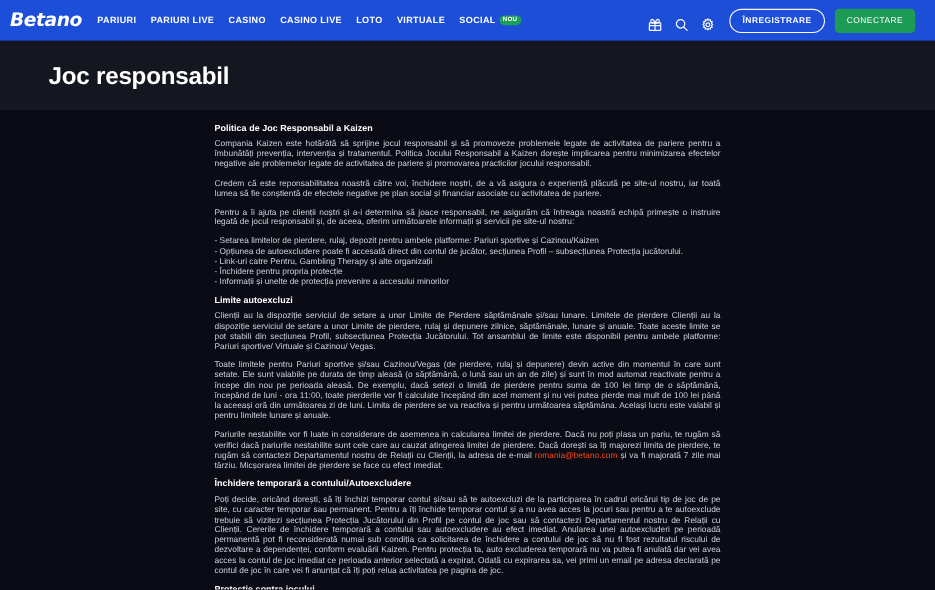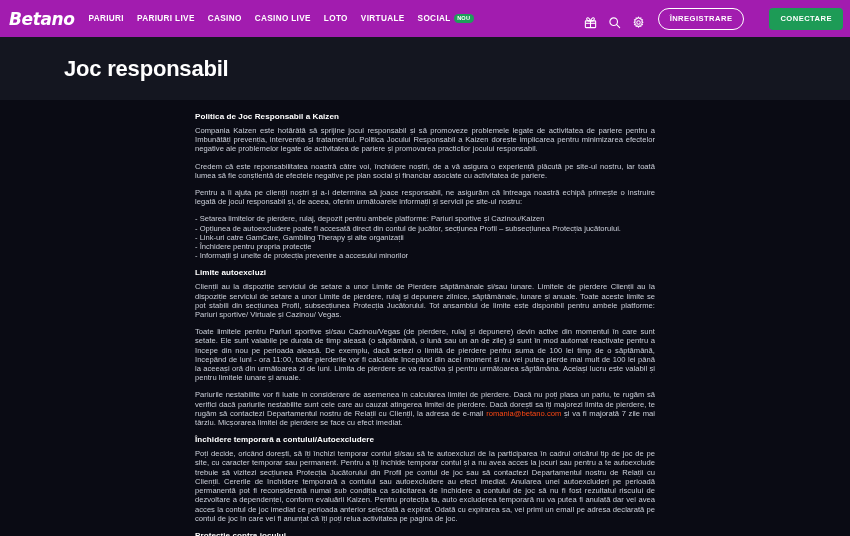--- a/index.html
+++ b/index.html
@@ -13,24 +13,24 @@
   body {
     background: #0a0b14;
     font-family: "Liberation Sans", sans-serif;
     color: #d7dae3;
     -webkit-font-smoothing: antialiased;
   }
 
   
   .header {
     height: 37px;
-    background: #a21caf;
-    display: flex;
-    align-items: center;
-    padding: 0 7px 0 9px;
+    background: #1d4ed8;
+    display: flex;
+    align-items: center;
+    padding: 0 18px 0 9px;
     position: relative;
     z-index: 10;
   }
 
   .logo {
     font-family: "DejaVu Sans", sans-serif;
     font-weight: bold;
     font-style: italic;
     font-size: 17px;
     color: #ffffff;
@@ -102,37 +102,36 @@
     white-space: nowrap;
     margin-left: 3px;
   }
 
   .btn-login {
     border: none;
     border-radius: 4px;
     color: #ffffff;
     background: #1d9b56;
     font-size: 7.6px;
-    font-weight: bold;
+    font-weight: normal;
     letter-spacing: 0.45px;
     padding: 6.5px 11px;
     cursor: pointer;
     text-transform: uppercase;
     font-family: "Liberation Sans", sans-serif;
     white-space: nowrap;
-    margin-left: 16px;
   }
 
   
   .hero {
     height: 63px;
     background: #141620;
     display: flex;
     align-items: center;
-    padding-left: 64px;
+    padding-left: 44px;
   }
 
   .hero-title {
     font-size: 22px;
     font-weight: bold;
     color: #ffffff;
     letter-spacing: -0.2px;
   }
 
   
@@ -244,21 +243,21 @@
   <div class="content">
 
     <section>
       <div class="sec-heading">Politica de Joc Responsabil a Kaizen</div>
       <p class="para">Compania Kaizen este hotărâtă să sprijine jocul responsabil și să promoveze problemele legate de activitatea de pariere pentru a îmbunătăți prevenția, intervenția și tratamentul. Politica Jocului Responsabil a Kaizen dorește implicarea pentru minimizarea efectelor negative ale problemelor legate de activitatea de pariere și promovarea practicilor jocului responsabil.</p>
       <p class="para">Credem că este reponsabilitatea noastră către voi, închidere noștri, de a vă asigura o experiență plăcută pe site-ul nostru, iar toată lumea să fie conștientă de efectele negative pe plan social și financiar asociate cu activitatea de pariere.</p>
       <p class="para">Pentru a îi ajuta pe clienții noștri și a-i determina să joace responsabil, ne asigurăm că întreaga noastră echipă primește o instruire legată de jocul responsabil și, de aceea, oferim următoarele informații și servicii pe site-ul nostru:</p>
       <div class="bullets">
         <div class="bullet">- Setarea limitelor de pierdere, rulaj, depozit pentru ambele platforme: Pariuri sportive și Cazinou/Kaizen</div>
         <div class="bullet">- Opțiunea de autoexcludere poate fi accesată direct din contul de jucător, secțiunea Profil – subsecțiunea Protecția jucătorului.</div>
-        <div class="bullet">- Link-uri catre GamCare, Gambling Therapy și alte organizații</div>
+        <div class="bullet">- Link-uri catre Pentru, Gambling Therapy și alte organizații</div>
         <div class="bullet">- Închidere pentru propria protecție</div>
         <div class="bullet">- Informații și unelte de protecția prevenire a accesului minorilor</div>
       </div>
     </section>
 
     <section>
       <div class="sec-heading">Limite autoexcluzi</div>
       <p class="para">Clienții au la dispoziție serviciul de setare a unor Limite de Pierdere săptămânale și/sau lunare. Limitele de pierdere Clienții au la dispoziție serviciul de setare a unor Limite de pierdere, rulaj și depunere zilnice, săptămânale, lunare și anuale. Toate aceste limite se pot stabili din secțiunea Profil, subsecțiunea Protecția Jucătorului. Tot ansamblul de limite este disponibil pentru ambele platforme: Pariuri sportive/ Virtuale și Cazinou/ Vegas.</p>
       <p class="para">Toate limitele pentru Pariuri sportive și/sau Cazinou/Vegas (de pierdere, rulaj și depunere) devin active din momentul în care sunt setate. Ele sunt valabile pe durata de timp aleasă (o săptămână, o lună sau un an de zile) și sunt în mod automat reactivate pentru a începe din nou pe perioada aleasă. De exemplu, dacă setezi o limită de pierdere pentru suma de 100 lei timp de o săptămână, începând de luni - ora 11:00, toate pierderile vor fi calculate începând din acel moment și nu vei putea pierde mai mult de 100 lei până la aceeași oră din următoarea zi de luni. Limita de pierdere se va reactiva și pentru următoarea săptămâna. Același lucru este valabil și pentru limitele lunare și anuale.</p>
       <p class="para">

